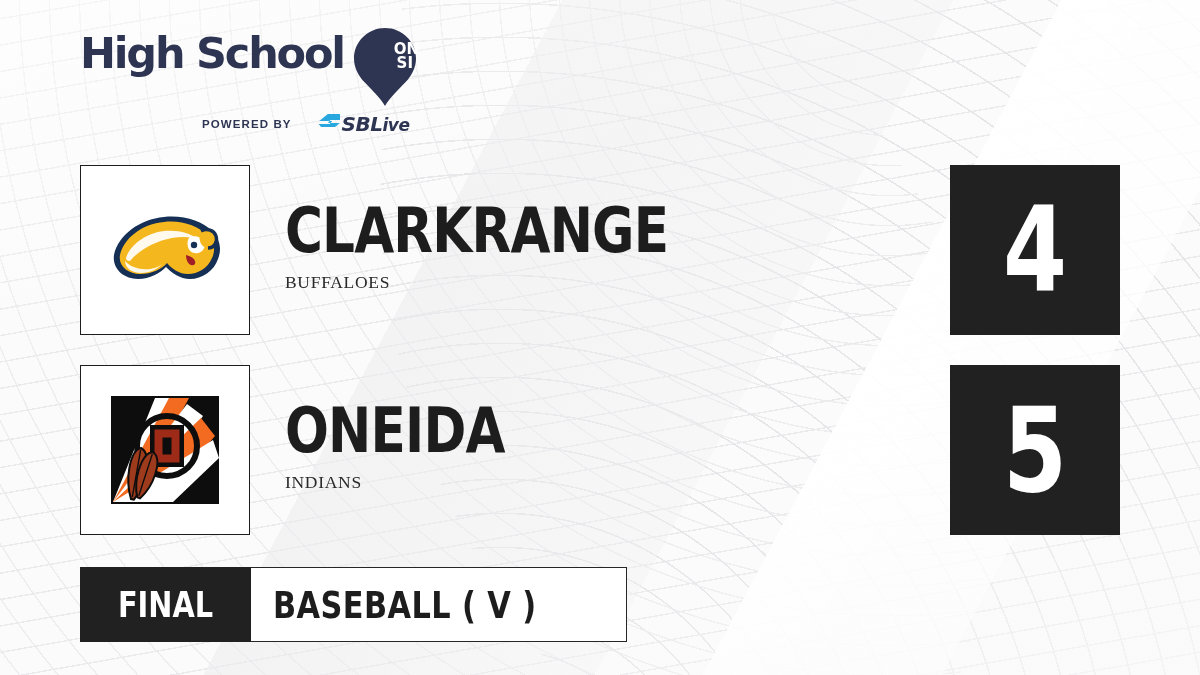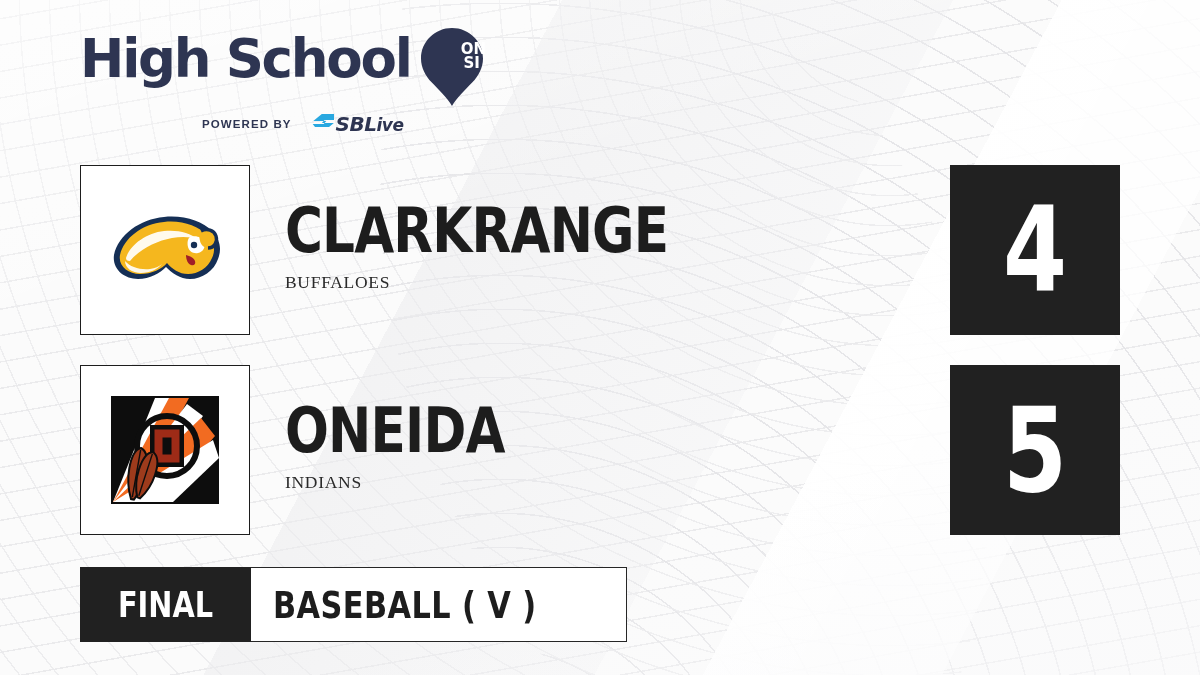--- a/index.html
+++ b/index.html
@@ -84,21 +84,21 @@
   }
 
   
   .header { position:absolute; left:80px; top:32px; }
 
   .wordmark {
     display:flex; align-items:flex-start; gap:10px;
   }
   .wordmark-text {
     font-family:"DejaVu Sans", sans-serif;
-    font-size:53px;
+    font-size:43px;
     font-weight:bold;
     letter-spacing:-2.2px;
     color:#2e3552;
     line-height:1;
     white-space:nowrap;
   }
   .pin {
     position:relative;
     width:62px; height:78px;
     flex:0 0 auto;
@@ -113,21 +113,21 @@
     font-family:"DejaVu Sans", sans-serif;
     font-weight:bold;
     font-size:15px;
     line-height:14px;
     letter-spacing:0px;
     margin-left:40px;
   }
   .pin-label span { display:block; }
 
   .powered {
-    display:flex; align-items:center; gap:20px;
+    display:flex; align-items:center; gap:26px;
     margin-top:7px;
     margin-left:122px;
   }
   .powered-by {
     font-size:11.5px;
     font-weight:bold;
     letter-spacing:1.1px;
     color:#2e3552;
     font-family:"Liberation Sans", sans-serif;
   }

